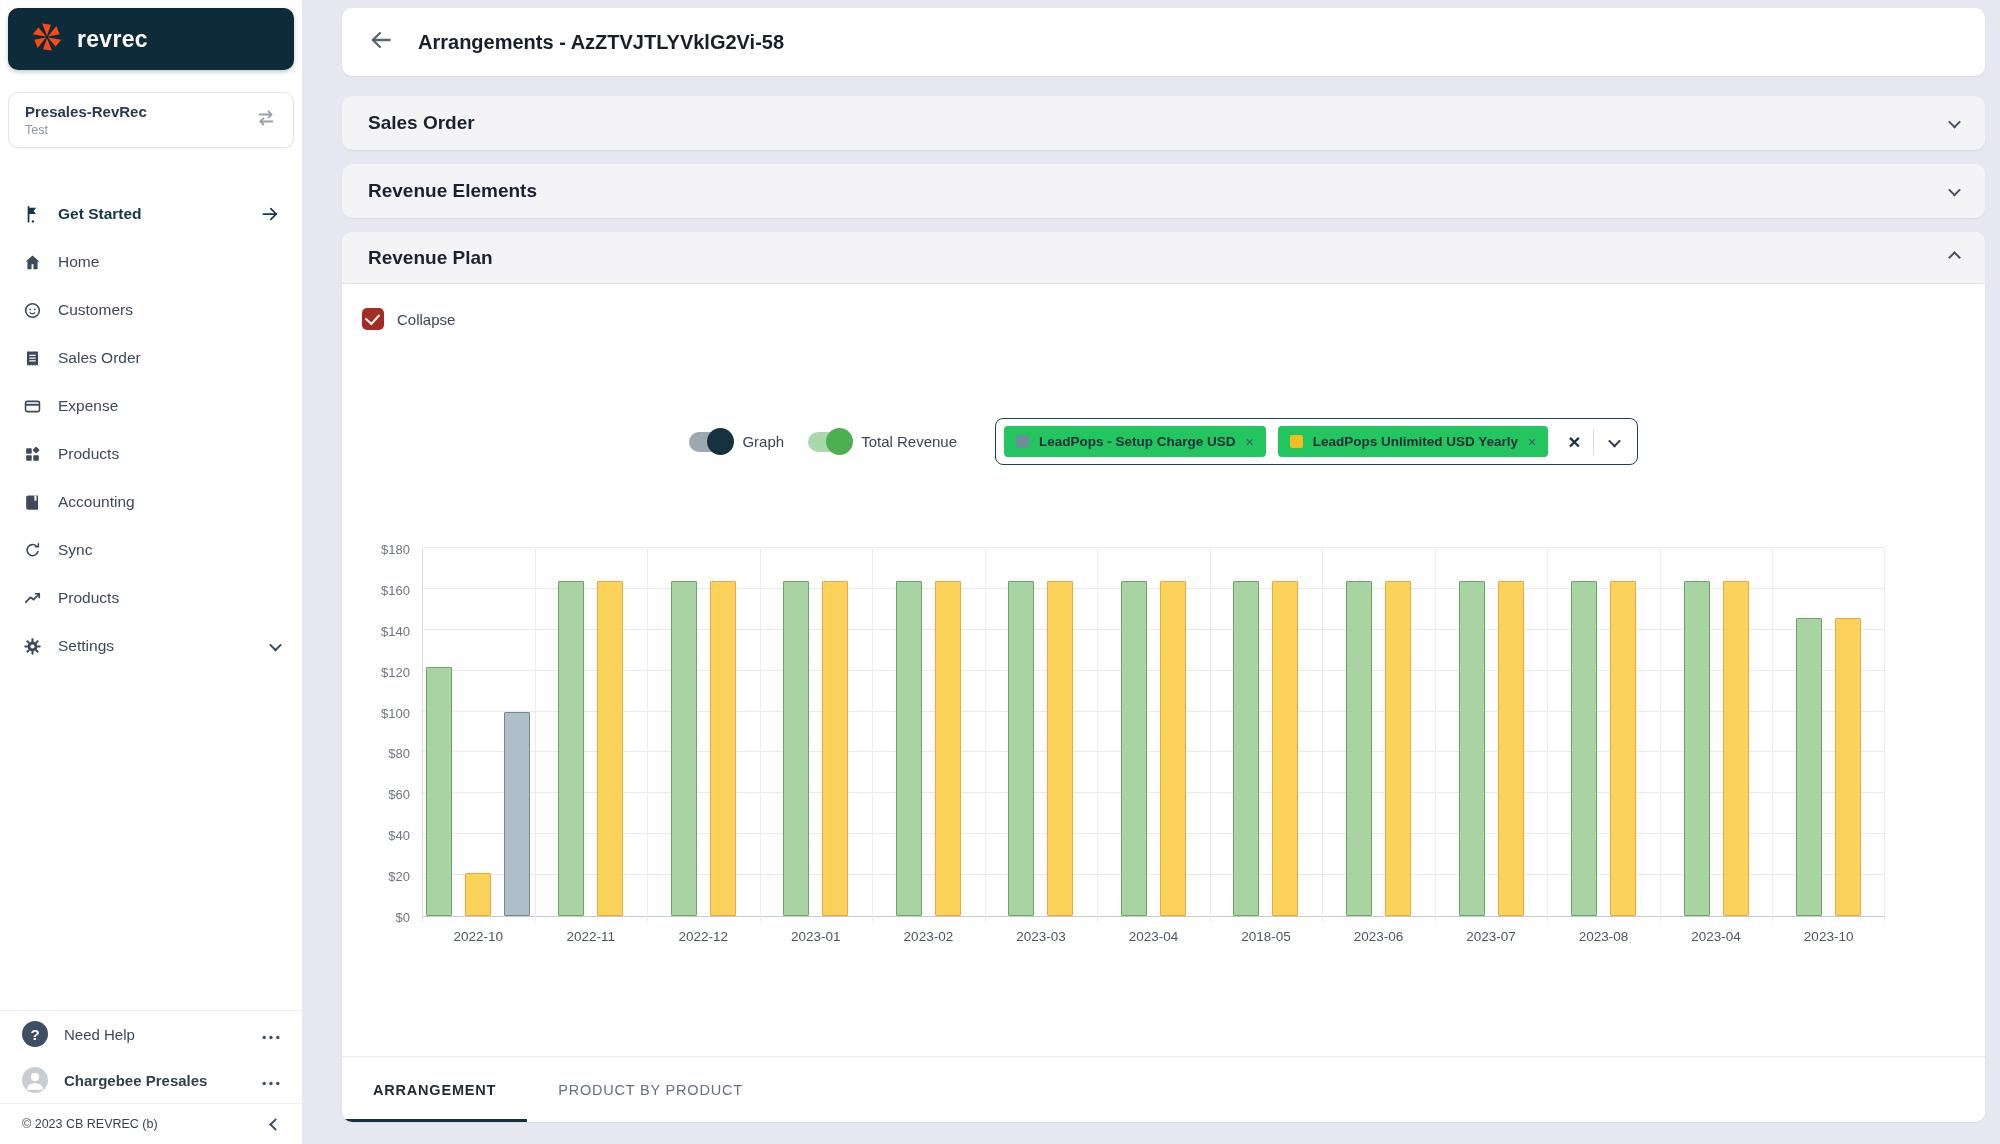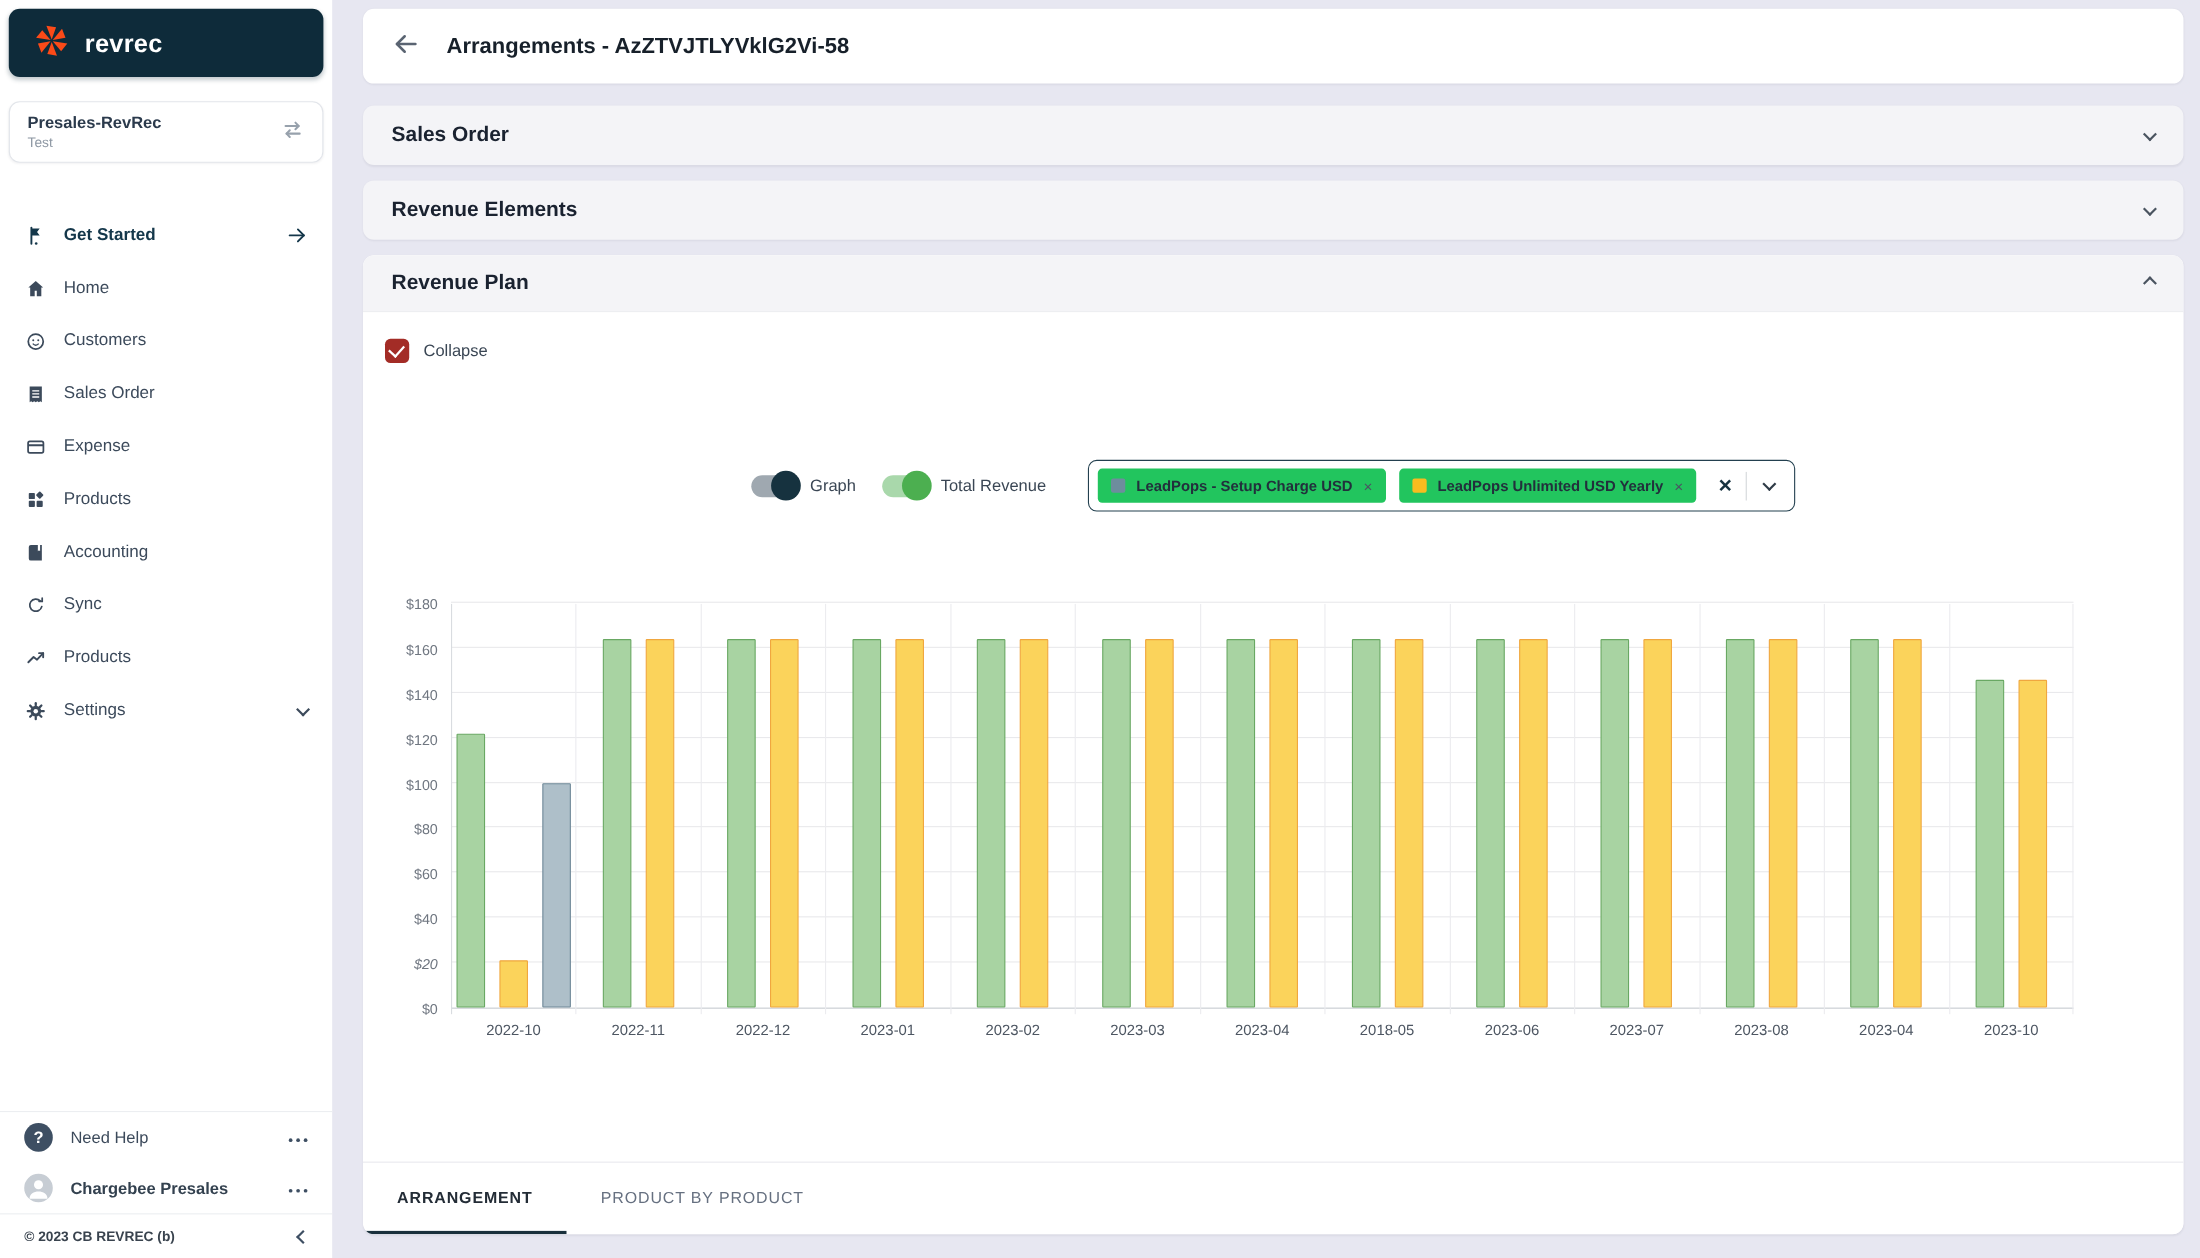--- a/index.html
+++ b/index.html
@@ -33,24 +33,24 @@
   .sb-footer { margin-top:auto; }
   .sb-div { border-top:1px solid #ECEEF1; margin:0; }
   .sb-row { height:46px; display:flex; align-items:center; gap:16px; padding:0 22px; font-size:15px; color:#3C4A5B; }
   .help-badge { width:26px; height:26px; border-radius:50%; background:#3E4F63; color:#fff;
     font-weight:700; font-size:15px; display:flex; align-items:center; justify-content:center; }
   .avatar { width:26px; height:26px; border-radius:50%; background:#C7CDD4; overflow:hidden;
     display:flex; align-items:center; justify-content:center; }
   .sb-row .spacer { flex:1; }
   .sb-row.user { font-weight:700; color:#33414F; }
   .copy-row { height:40px; display:flex; align-items:center; padding:0 22px; font-size:12.5px;
-    font-weight:700; color:#39434E; }
+    font-weight:400; color:#39434E; }
   .copy-row .spacer { flex:1; }
   
-  .main { flex:1; margin:0 15px 0 28px; display:flex; flex-direction:column; }
+  .main { flex:1; margin:0 15px 0 40px; display:flex; flex-direction:column; }
   .card { background:#fff; border-radius:10px; box-shadow:0 1px 2px rgba(16,24,40,.06); }
   .header-card { margin-top:8px; height:68px; display:flex; align-items:center; padding:0 26px; gap:24px; }
   .page-title { font-size:20px; font-weight:700; color:#17202A; }
   .section-card { height:54px; background:#F4F4F7; display:flex; align-items:center; padding:0 26px; cursor:pointer; }
   .section-card.first { margin-top:20px; }
   .section-card + .section-card { margin-top:14px; }
   .section-title { font-size:19px; font-weight:700; color:#1A2230; }
   .rp-card { margin-top:14px; height:890px; display:flex; flex-direction:column; overflow:hidden; }
   .rp-header { height:52px; background:#F4F4F7; border-bottom:1px solid #E5E6EB; display:flex;
     align-items:center; padding:0 26px; border-radius:10px 10px 0 0; cursor:pointer; }
@@ -370,21 +370,21 @@
           </span>
           <span class="clear-x">×</span>
           <span class="vsep"></span>
           <span class="select-chev"><span class="chev down"></span></span>
         </div>
       </div>
 
       <div class="chart">
         <div class="ylabels">
             <div class="ytick" style="bottom: 26px;">$0</div>
-            <div class="ytick" style="bottom: 66.8889px; font-style: italic;">$20</div>
+            <div class="ytick" style="bottom: 66.8889px;">$20</div>
             <div class="ytick" style="bottom: 107.778px;">$40</div>
             <div class="ytick" style="bottom: 148.667px;">$60</div>
             <div class="ytick" style="bottom: 189.556px;">$80</div>
             <div class="ytick" style="bottom: 230.444px;">$100</div>
             <div class="ytick" style="bottom: 271.333px;">$120</div>
             <div class="ytick" style="bottom: 312.222px;">$140</div>
             <div class="ytick" style="bottom: 353.111px;">$160</div>
             <div class="ytick" style="bottom: 394px;">$180</div>
           </div>
         <div class="plotwrap">

